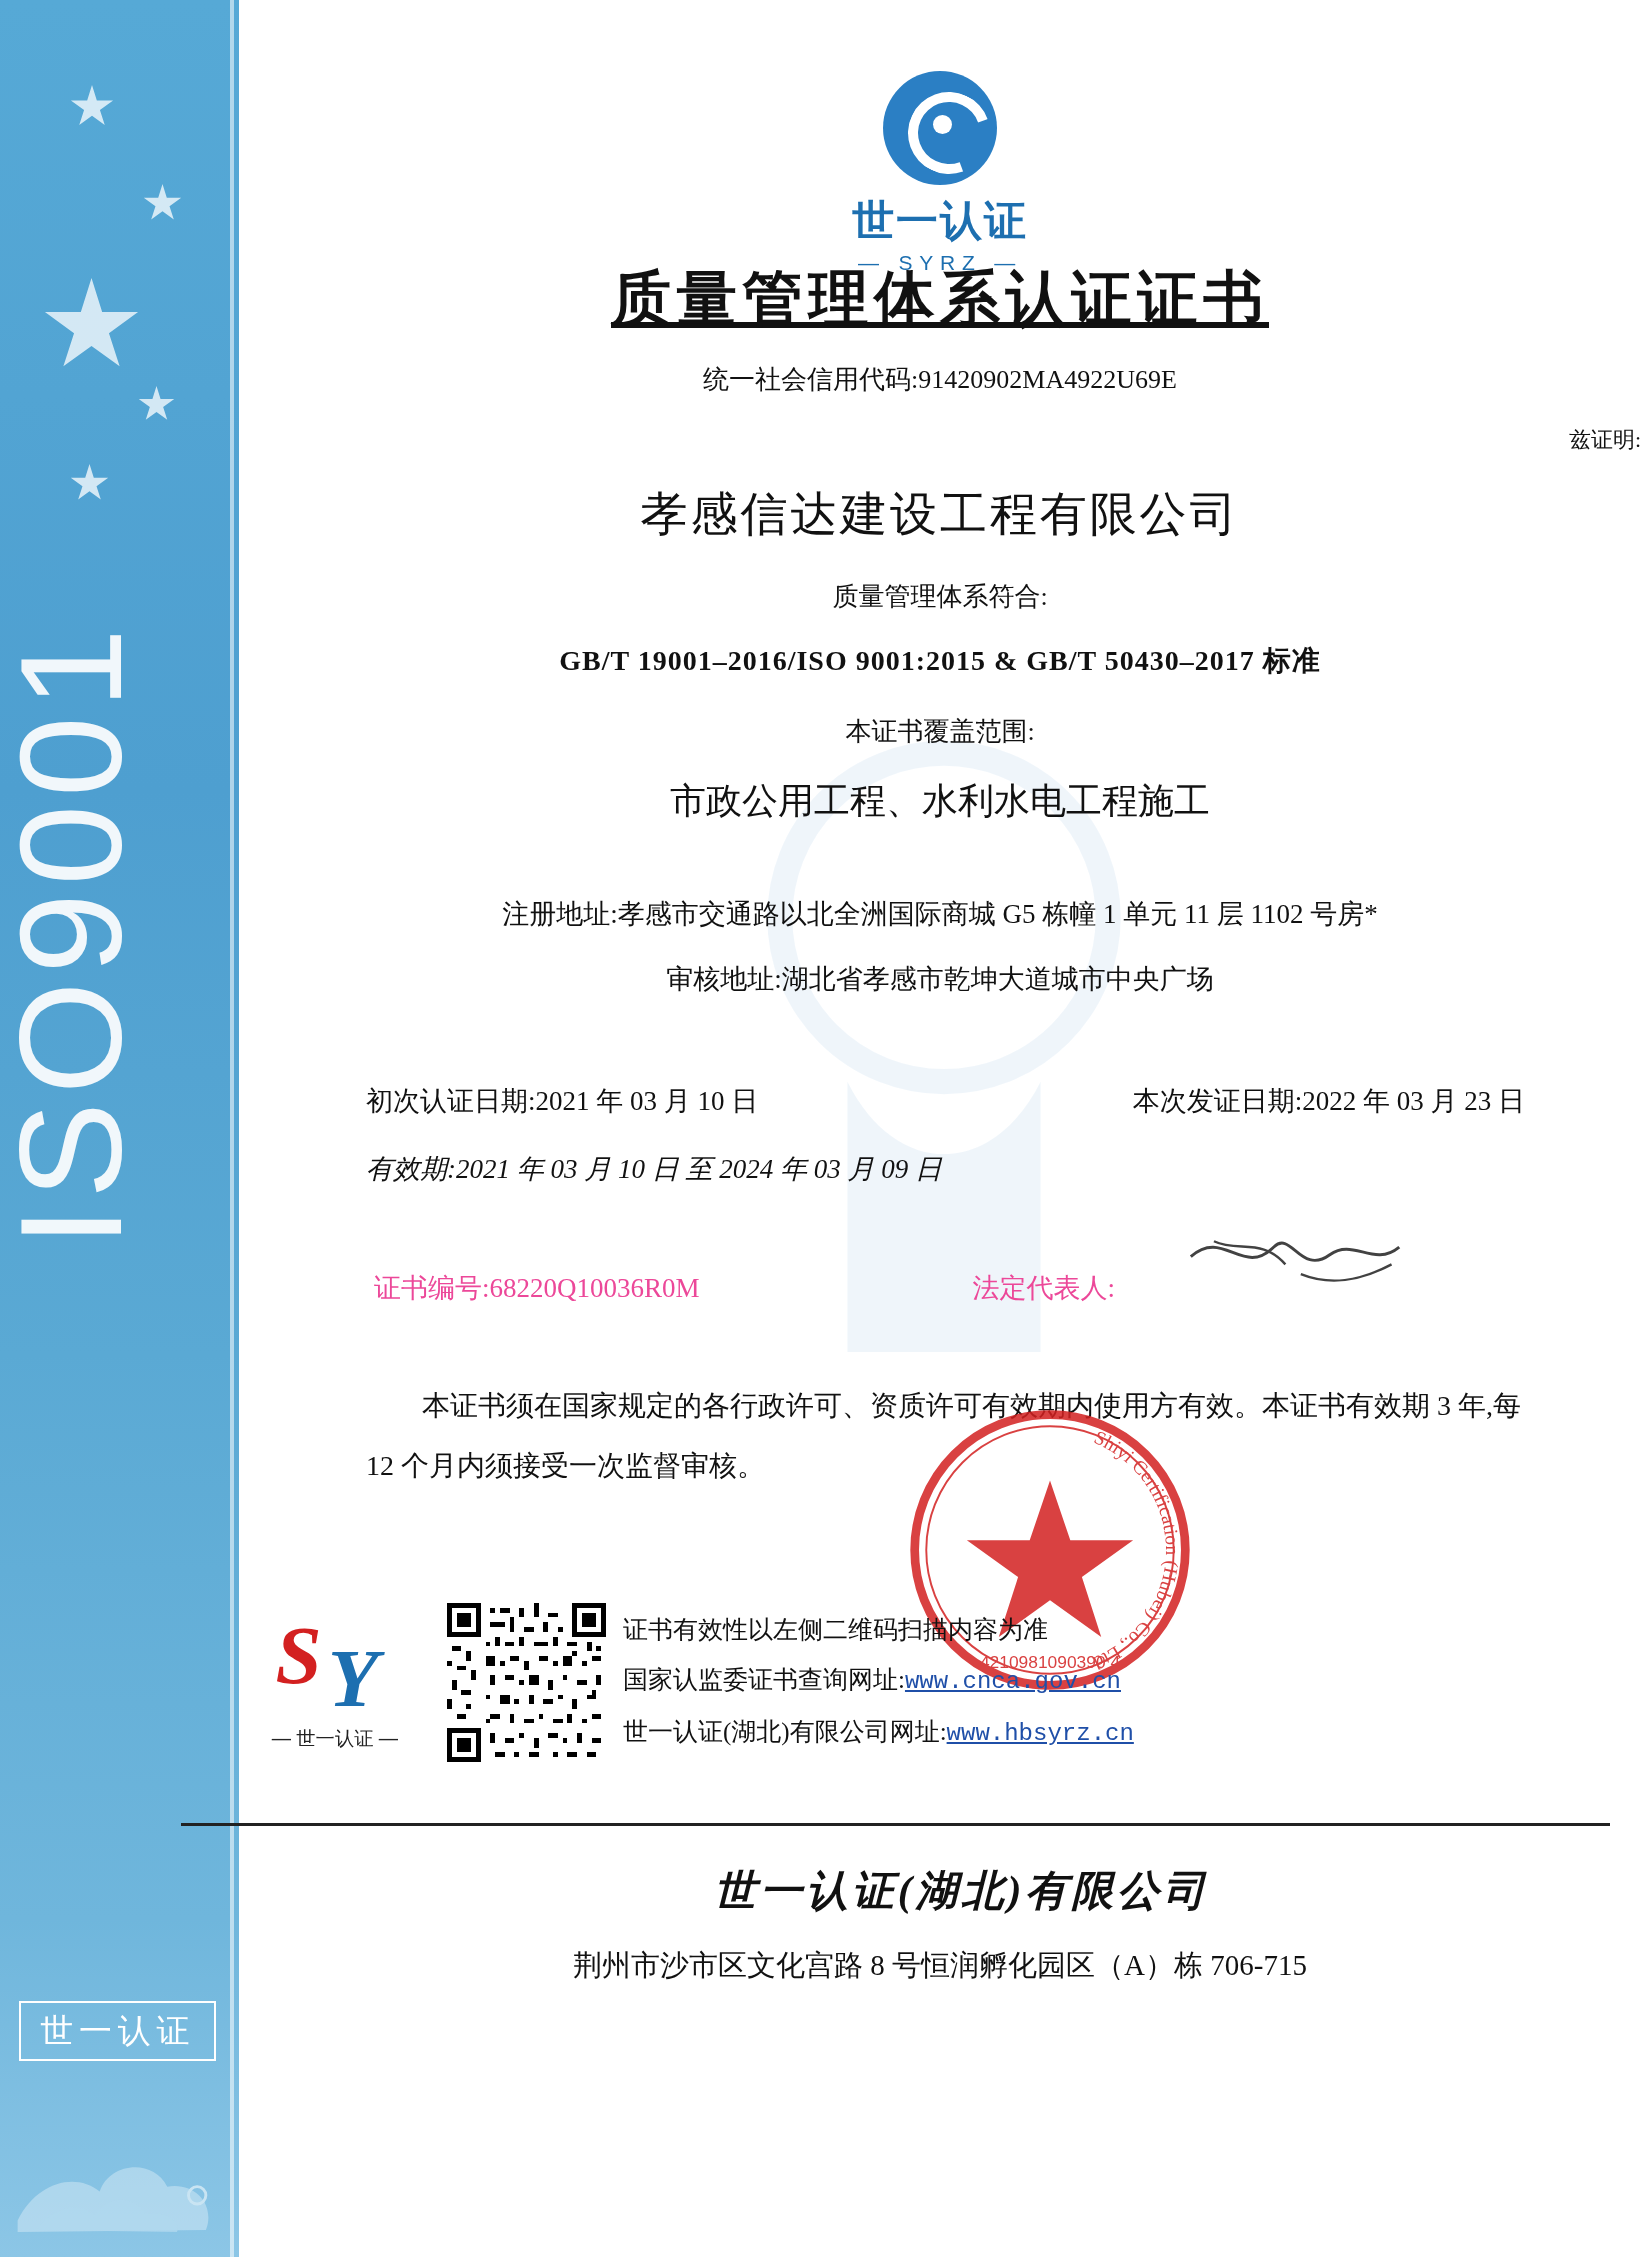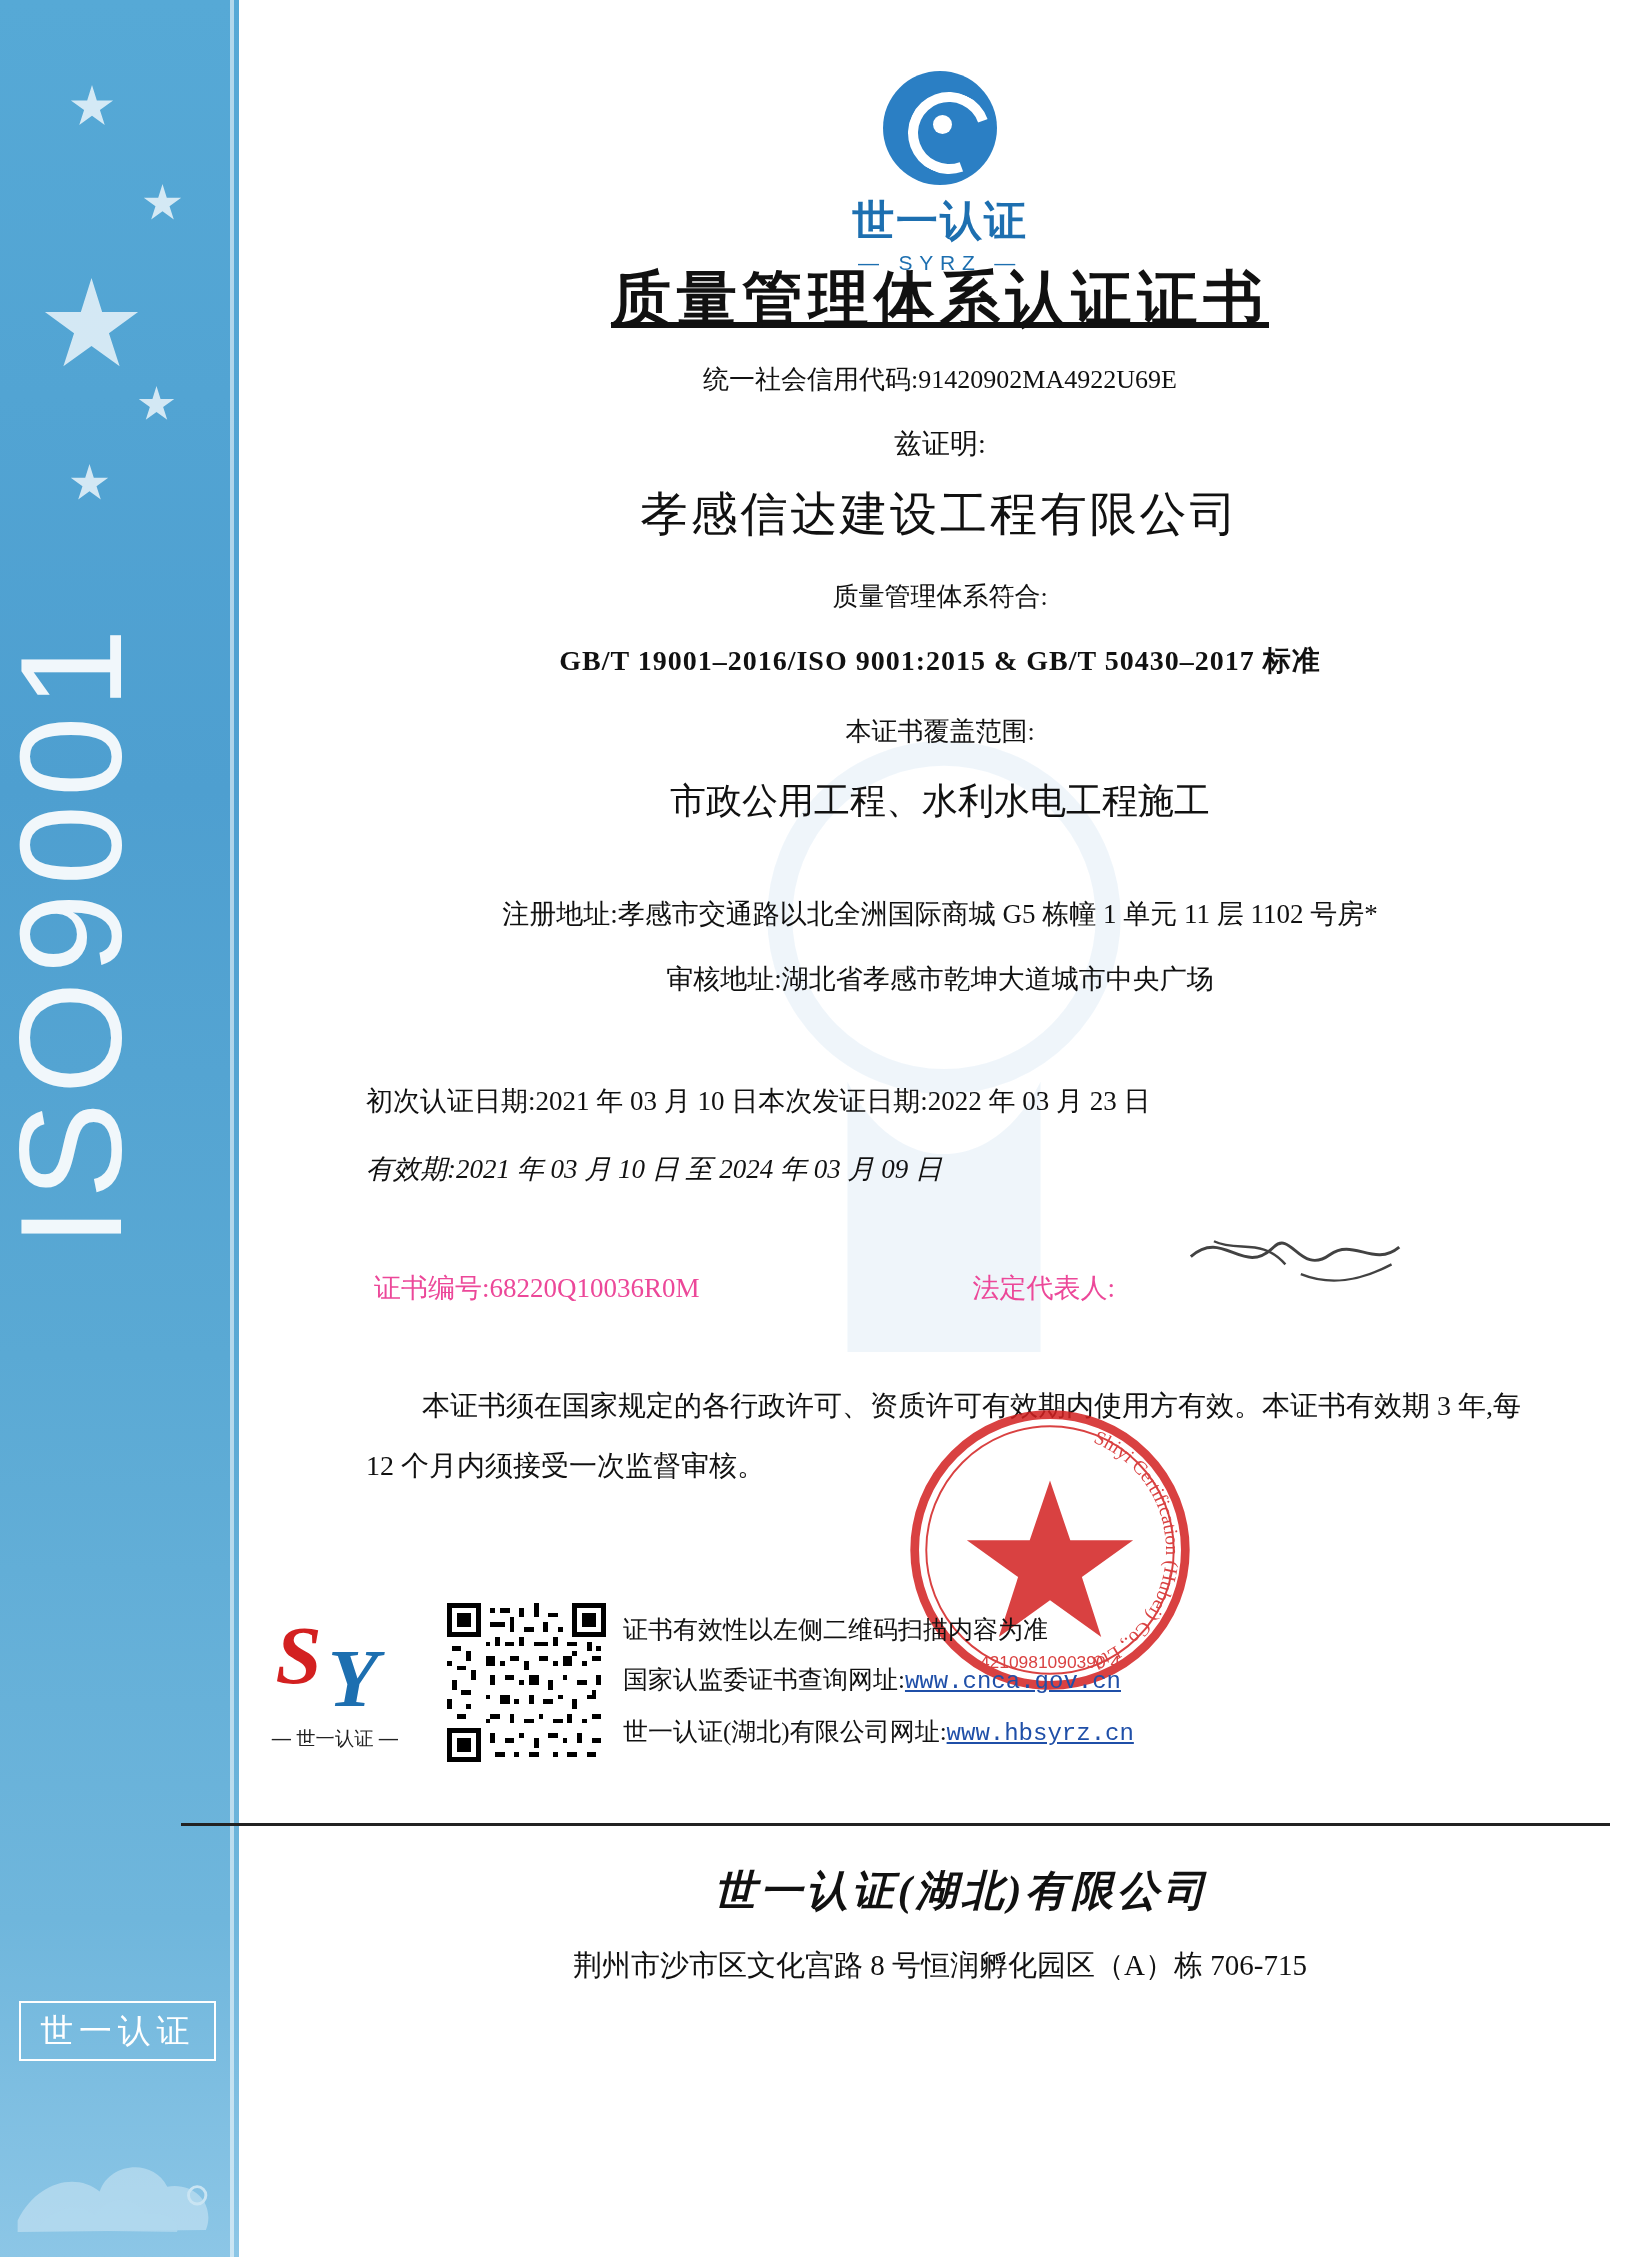--- a/index.html
+++ b/index.html
@@ -159,35 +159,35 @@
     letter-spacing: 5.8px;
     color: #111;
     text-decoration: underline;
   }
 
   .center-line {
     text-align: center;
     color: #111;
   }
   .credit-code { position: absolute; left:0; right:0; top: 362px; font-size: 26px; }
-  .hereby      { position: absolute; left:0; right:0; top: 425px; font-size: 28px; }
+  .hereby      { position: absolute; left:0; right:0; top: 425px; font-size: 22px; text-align: right; }
   .company     { position: absolute; left:0; right:0; top: 483px; font-size: 47px; font-weight: normal; letter-spacing: 2.9px; }
   .conform     { position: absolute; left:0; right:0; top: 579px; font-size: 26px; }
   .standard    { position: absolute; left:0; right:0; top: 642px; font-size: 28px; font-weight: bold; letter-spacing: 1px; }
   .scope-label { position: absolute; left:0; right:0; top: 714px; font-size: 26px; }
   .scope-text  { position: absolute; left:0; right:0; top: 777px; font-size: 36px; }
 
   .addr1 { position: absolute; left:0; right:0; top: 896px; font-size: 27px; text-align: center; color:#111; }
   .addr2 { position: absolute; left:0; right:0; top: 961px; font-size: 27px; text-align: center; color:#111; }
 
   .dates-row {
     position: absolute;
     left: 127px; right: 116px; top: 1083px;
     display: flex;
-    justify-content: flex-start;
+    justify-content: space-between;
     font-size: 27px;
     color: #111;
   }
   .valid-row {
     position: absolute;
     left: 127px; top: 1151px;
     font-size: 27px;
     color: #111;
     font-style: italic;
   }

